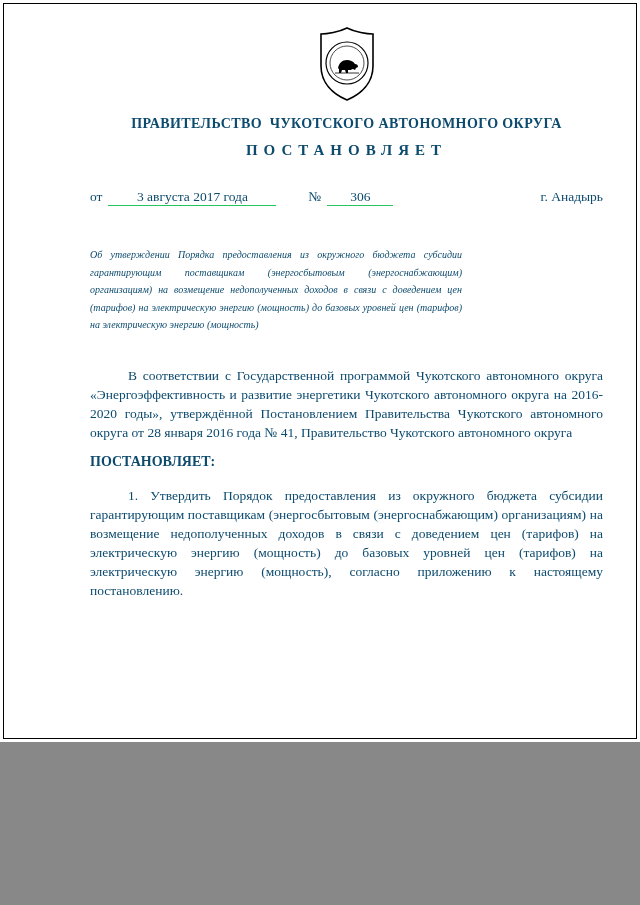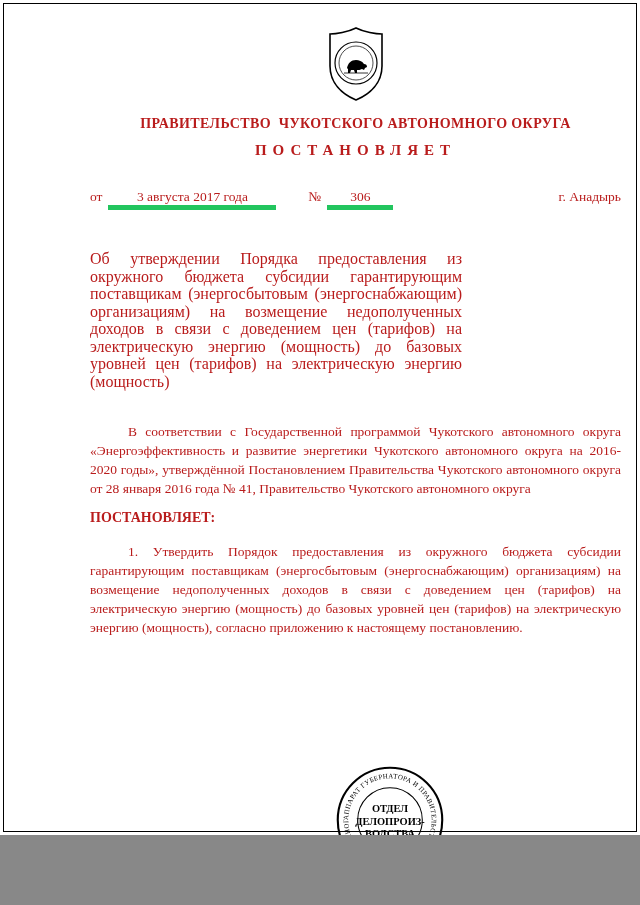--- a/index.html
+++ b/index.html
@@ -1,25 +1,25 @@
 <!DOCTYPE html>
 <html><head>
 <meta charset="utf-8">
 <style>
   html, body { margin: 0; padding: 0; background: #888; }
   .page {
     position: relative;
     width: 640px;
-    height: 835px;
+    height: 742px;
     margin: 0 auto;
     background: #fff;
     font-family: "Liberation Serif", "DejaVu Serif", serif;
-    color: #b91c1c;
+    color: #0c4a6e;
     box-sizing: border-box;
-    padding: 26px 19px 0 90px;
+    padding: 26px 37px 0 90px;
     overflow: hidden;
   }
   .frame {
     position: absolute;
     inset: 3px;
     border: 1px solid #000;
     pointer-events: none;
   }
   .emblem-wrap {
     text-align: center;
@@ -42,33 +42,34 @@
     margin: 0 0 30px 0;
   }
   .dateline {
     display: flex;
     align-items: baseline;
     font-size: 13.5px;
     margin-bottom: 40px;
   }
   .blank {
     display: inline-block;
-    border-bottom: 5px solid #22c55e;
+    border-bottom: 1px solid #22c55e;
     text-align: center;
   }
   .blank.date { width: 168px; margin-left: 6px; }
   .blank.num  { width: 66px;  margin-left: 6px; }
   .num-sign { margin-left: 32px; }
   .city { margin-left: auto; }
   .subject {
     width: 372px;
-    font-size: 16px;
+    font-size: 10px;
     line-height: 17.5px;
     text-align: justify;
     margin: 0 0 32px 0;
+    font-style: italic;
   }
   .body-par {
     font-size: 13.5px;
     line-height: 19px;
     text-align: justify;
     text-indent: 38px;
     margin: 0;
   }
   .preamble { margin-bottom: 12px; }
   .resolves {

